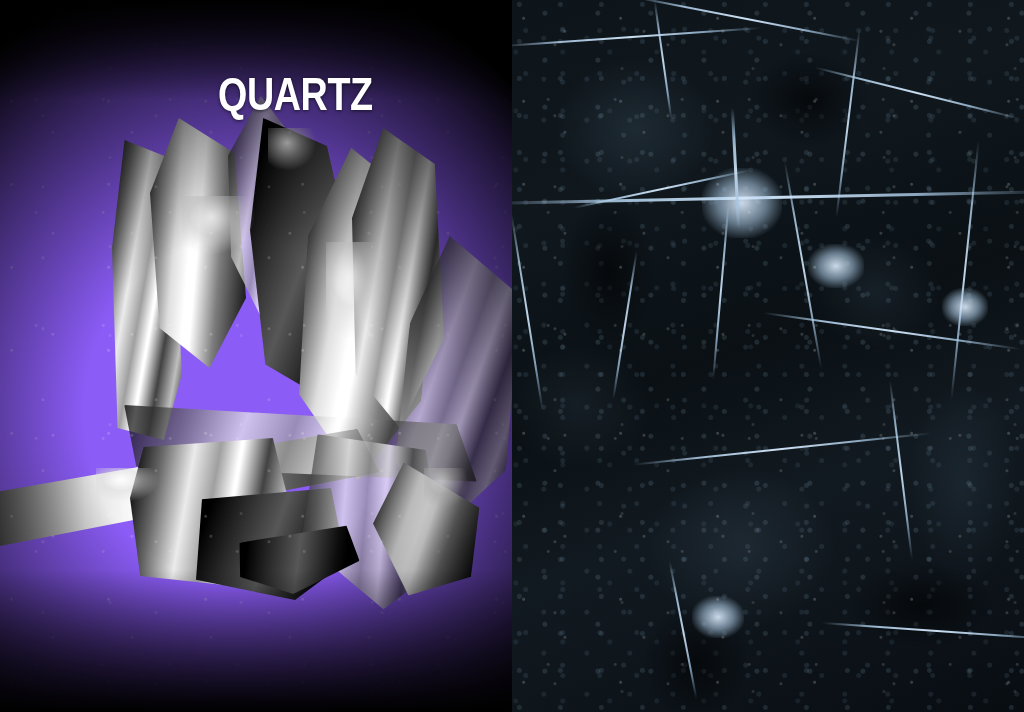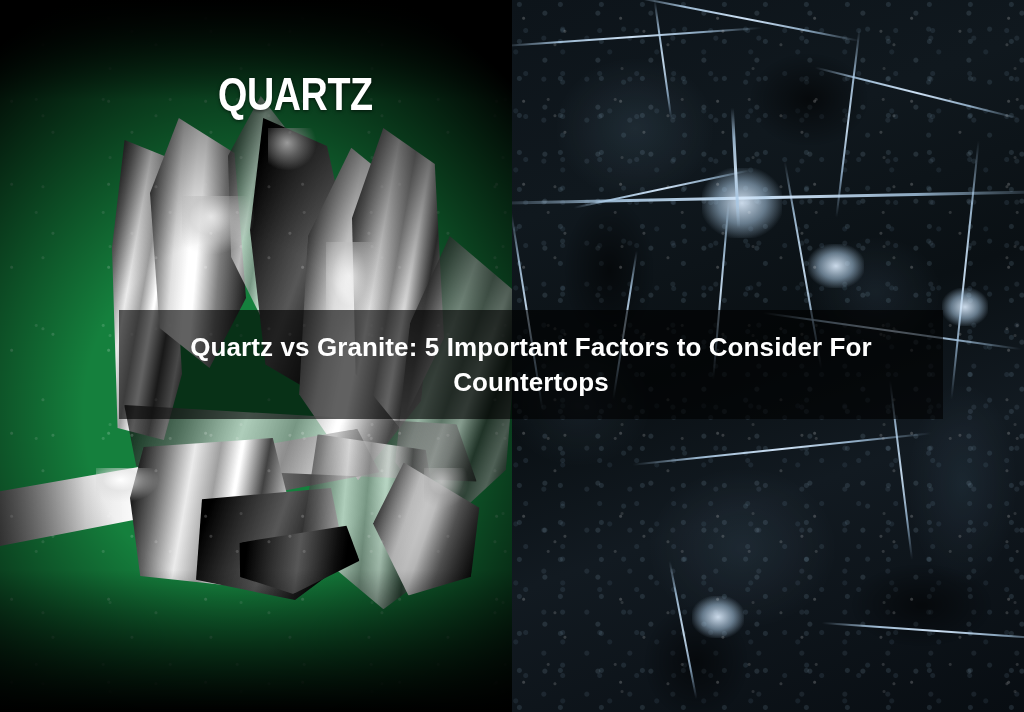--- a/index.html
+++ b/index.html
@@ -5,21 +5,21 @@
   * { margin:0; padding:0; box-sizing:border-box; }
   html,body { background:#000; }
   body {
     font-family:"Liberation Sans", sans-serif;
     width:1024px; height:712px; overflow:hidden; position:relative;
   }
   #stage { position:relative; width:1024px; height:712px; background:#000; overflow:hidden; }
 
   
   .panel { position:absolute; top:0; height:712px; overflow:hidden; }
-  #quartz-panel { left:0; width:512px; background:#15803d; }
+  #quartz-panel { left:0; width:512px; background:#8b5cf6; }
 
   
   .shard {
     position:absolute;
     background:linear-gradient(100deg,#0a0a0a 0%,#6d6d6d 18%,#d9d9d9 34%,#9a9a9a 47%,
                #efefef 58%,#4c4c4c 72%,#b4b4b4 85%,#141414 100%);
     filter:contrast(120%);
   }
   .shard.dim { opacity:.72; }
   .shard.bright { background:linear-gradient(95deg,#2a2a2a,#cfcfcf 30%,#f4f4f4 48%,#7d7d7d 70%,#1b1b1b); }
@@ -193,17 +193,14 @@
     <div class="vein v" style="left:170px;top:560px;width:2px;height:140px;transform:rotate(-11deg);"></div>
 
     <div class="vein-blob" style="left:296px;top:244px;width:56px;height:44px;"></div>
     <div class="vein-blob" style="left:430px;top:288px;width:46px;height:38px;"></div>
     <div class="vein-blob" style="left:180px;top:596px;width:52px;height:42px;"></div>
 
     <div class="grit"></div>
 
   </div>
 
-  <div id="title-banner">
-    <div id="title-text">Quartz vs Granite: 5 Important Factors to Consider For Countertops</div>
-  </div>
 
 </div>
 
 </body></html>

